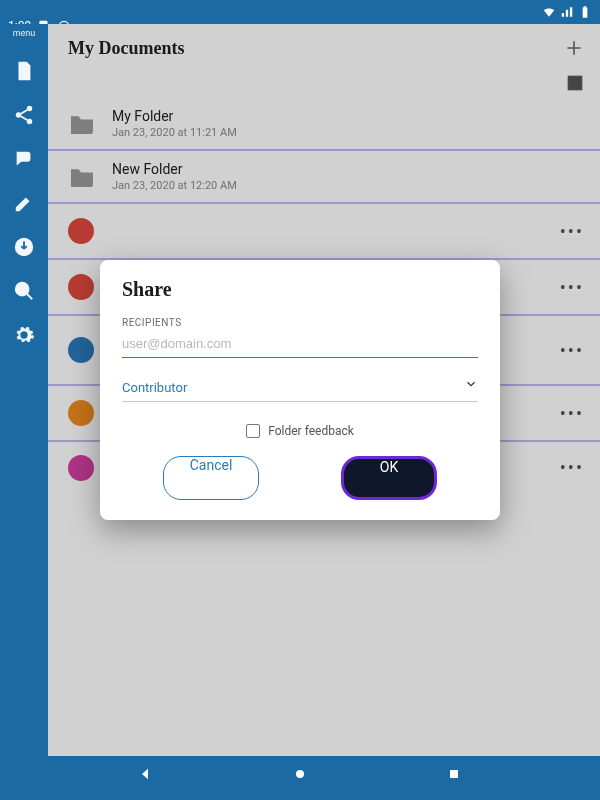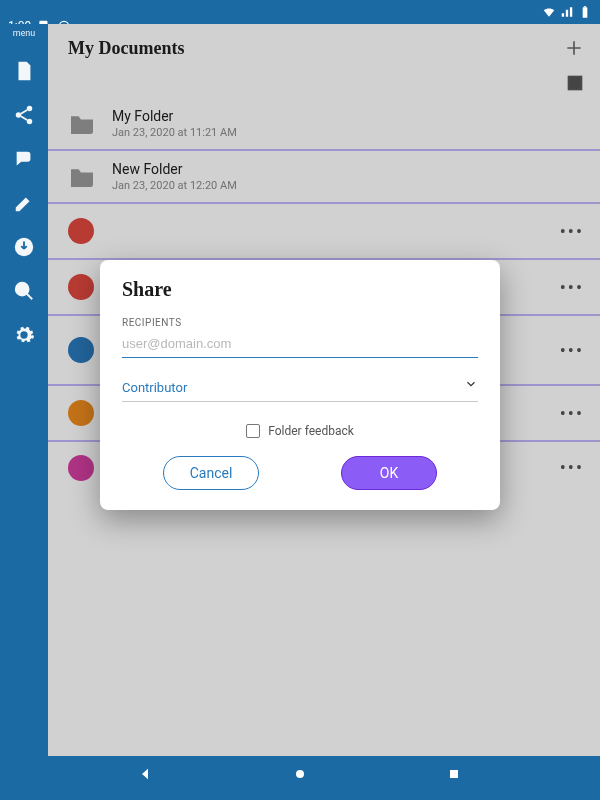--- a/index.html
+++ b/index.html
@@ -47,23 +47,23 @@
   .dialog h2 { font-family: Georgia, "Times New Roman", serif; font-size:20px; font-weight:700; color:#1a1a1a; margin-bottom:16px; }
   .field-label { font-size:10px; letter-spacing:.5px; color:#6b6b6b; margin-top:8px; margin-bottom:4px; }
   .field { width:100%; border:none; border-bottom:1px solid #2a7bbd; font-size:13px; padding:4px 0 6px 0; outline:none; color:#4d7c0f; background:transparent; }
   .field::placeholder { color:#b8b8b8; }
   .role-row { display:flex; align-items:flex-end; border-bottom:1px solid #c9c9c9; padding:8px 0 6px 0; margin-top:10px; }
   .role-row .role { color:#2a7bbd; font-size:13px; }
   .role-row .chev { margin-left:auto; }
   .chk-row { display:flex; align-items:center; justify-content:center; gap:8px; margin:22px 0 18px 0; font-size:12px; color:#555; }
   .chk { width:14px; height:14px; border:1.5px solid #777; border-radius:2px; }
   .btn-row { display:flex; justify-content:space-around; align-items:center; }
-  .btn { min-width:96px; height:34px; border-radius:18px; display:flex; align-items:center; justify-content:center; font-size:14px; cursor:pointer; }
+  .btn { min-width:96px; height:44px; border-radius:18px; display:flex; justify-content:center; font-size:14px; cursor:pointer; }
   .btn-cancel { border:1px solid #2a7bbd; color:#2a7bbd; background:#fff; }
-  .btn-ok { background:#8b5cf6; color:#fff; border:1px solid #6d28d9; }
+  .btn-ok { background:#0f172a; color:#fff; border:3px solid #6d28d9; }
 
   
   .navbar { height:40px; background:#1c6aa3; display:flex; align-items:center; justify-content:space-evenly; }
   .navbar svg { width:16px; height:16px; fill:#fff; }
 
   .bottom-pad { height:4px; background:#1c6aa3; }
 </style>
 </head>
 <body>
 

